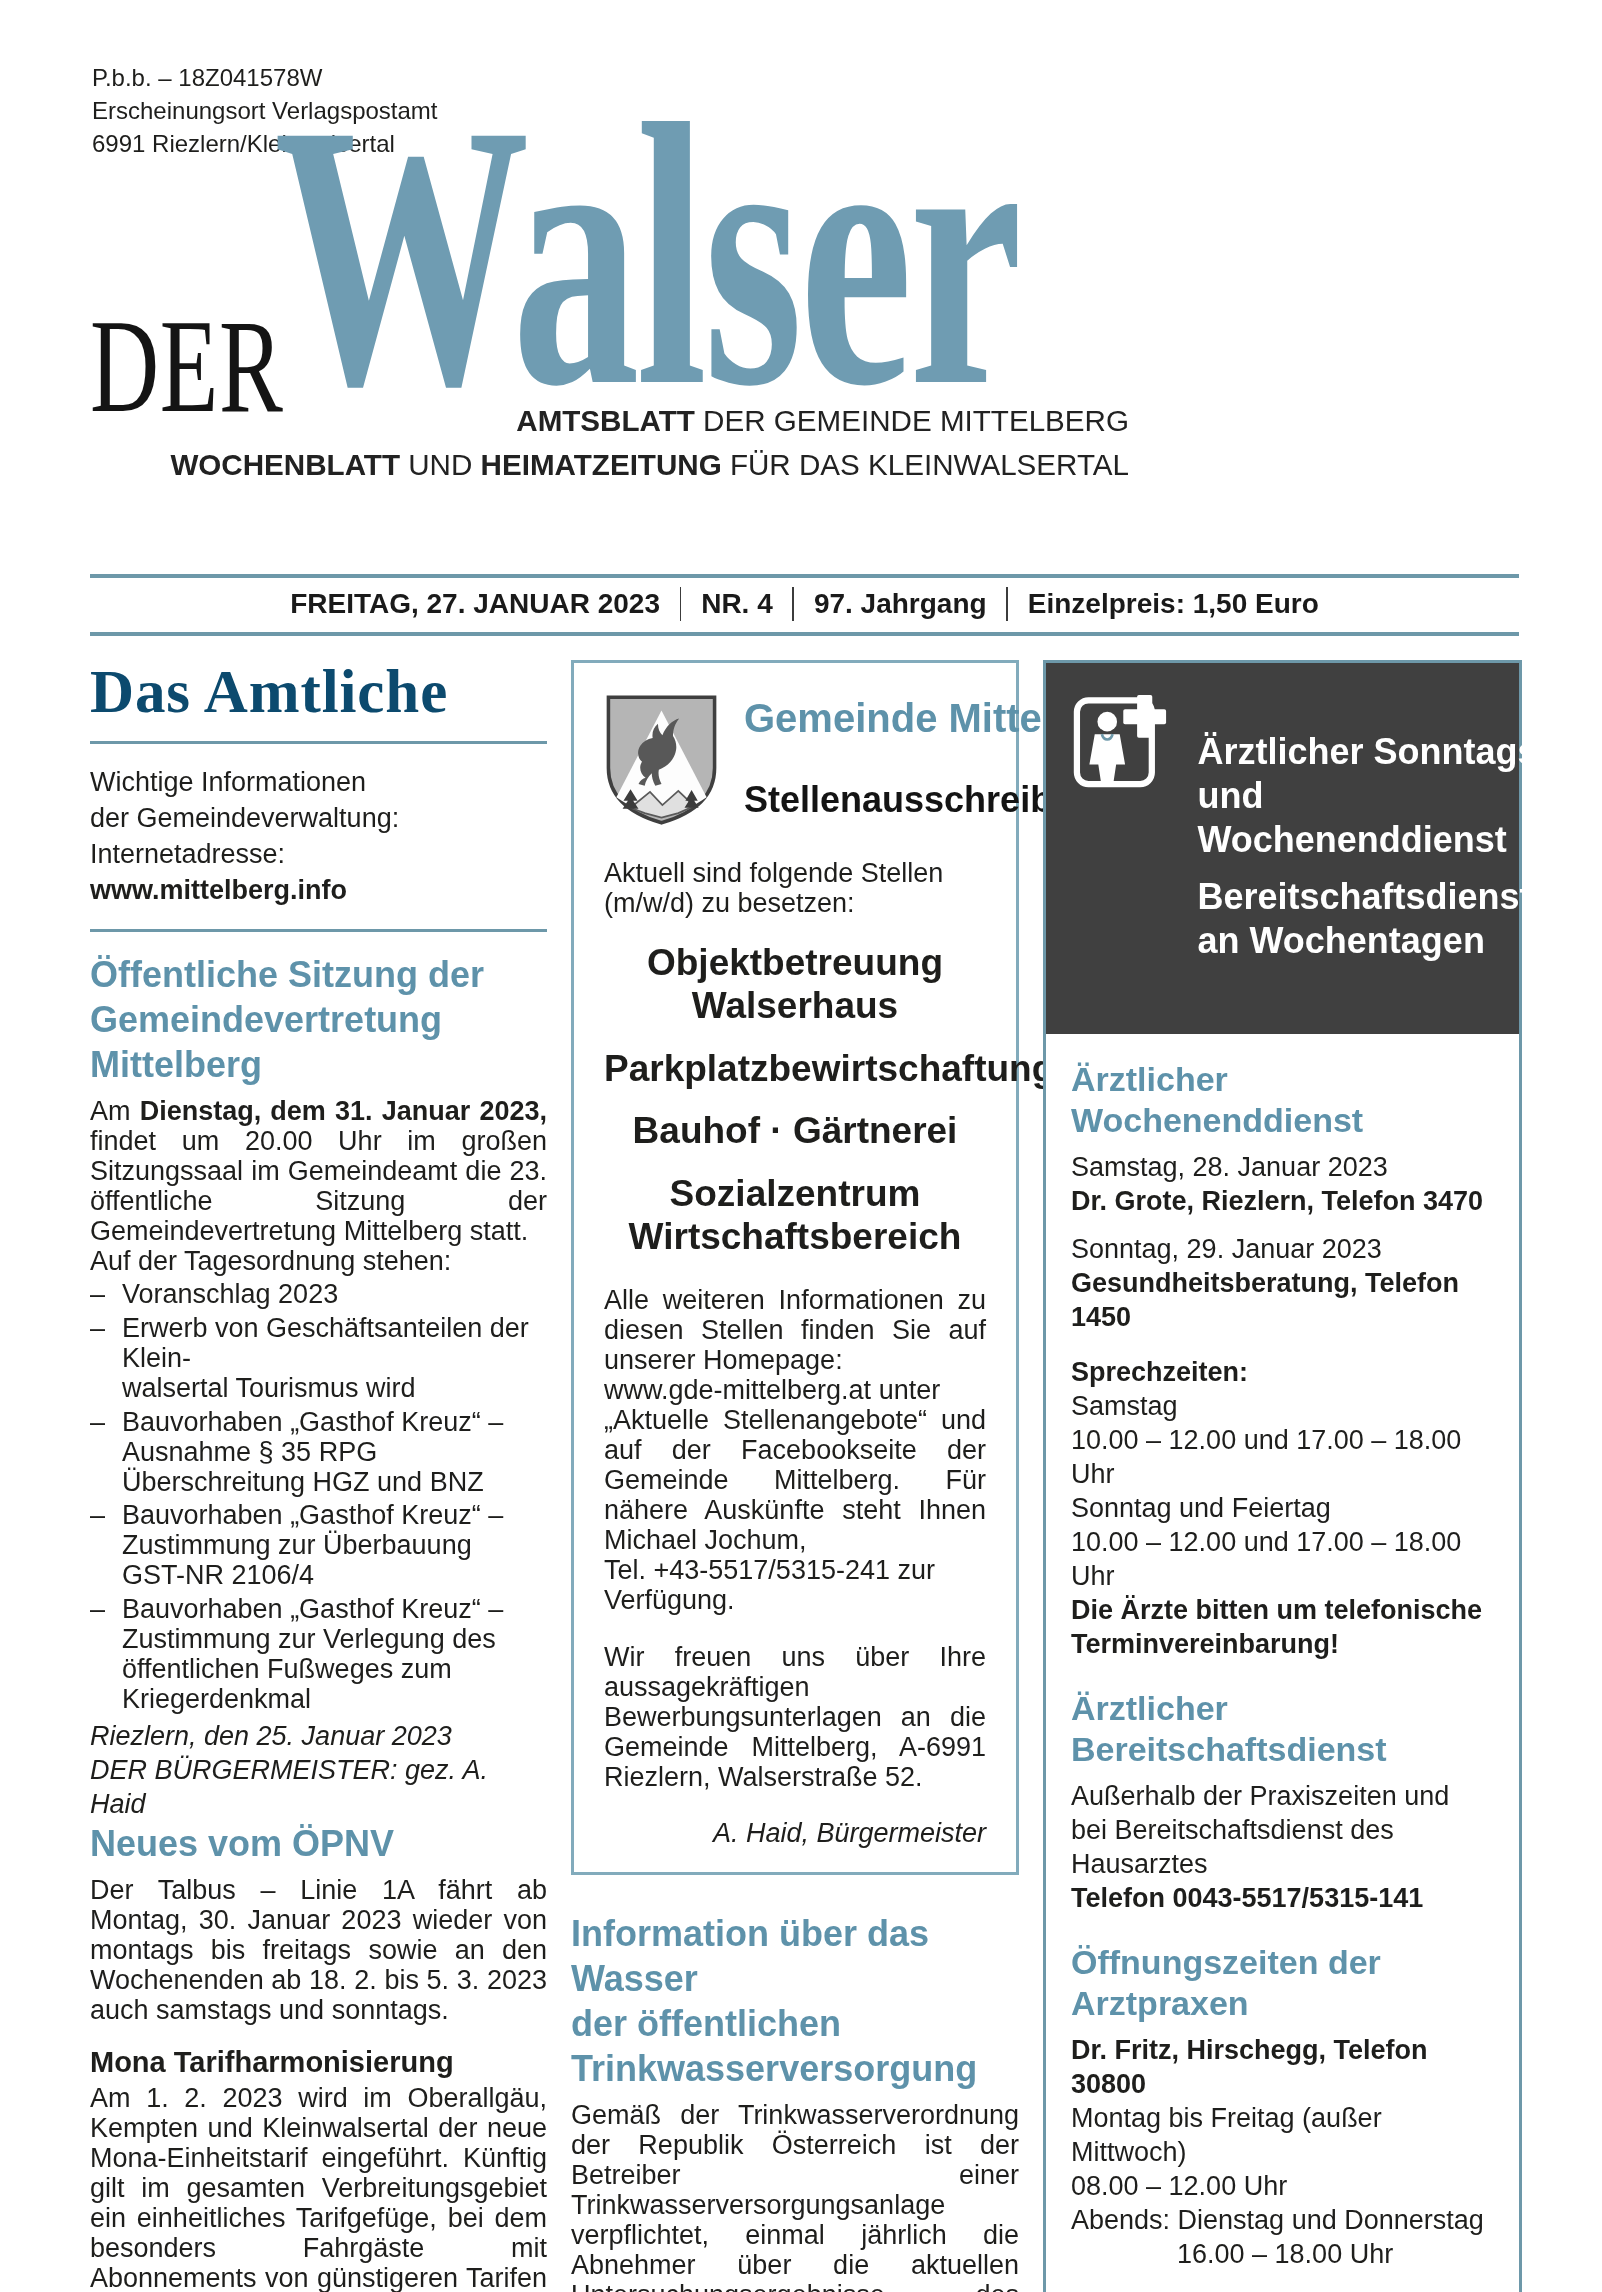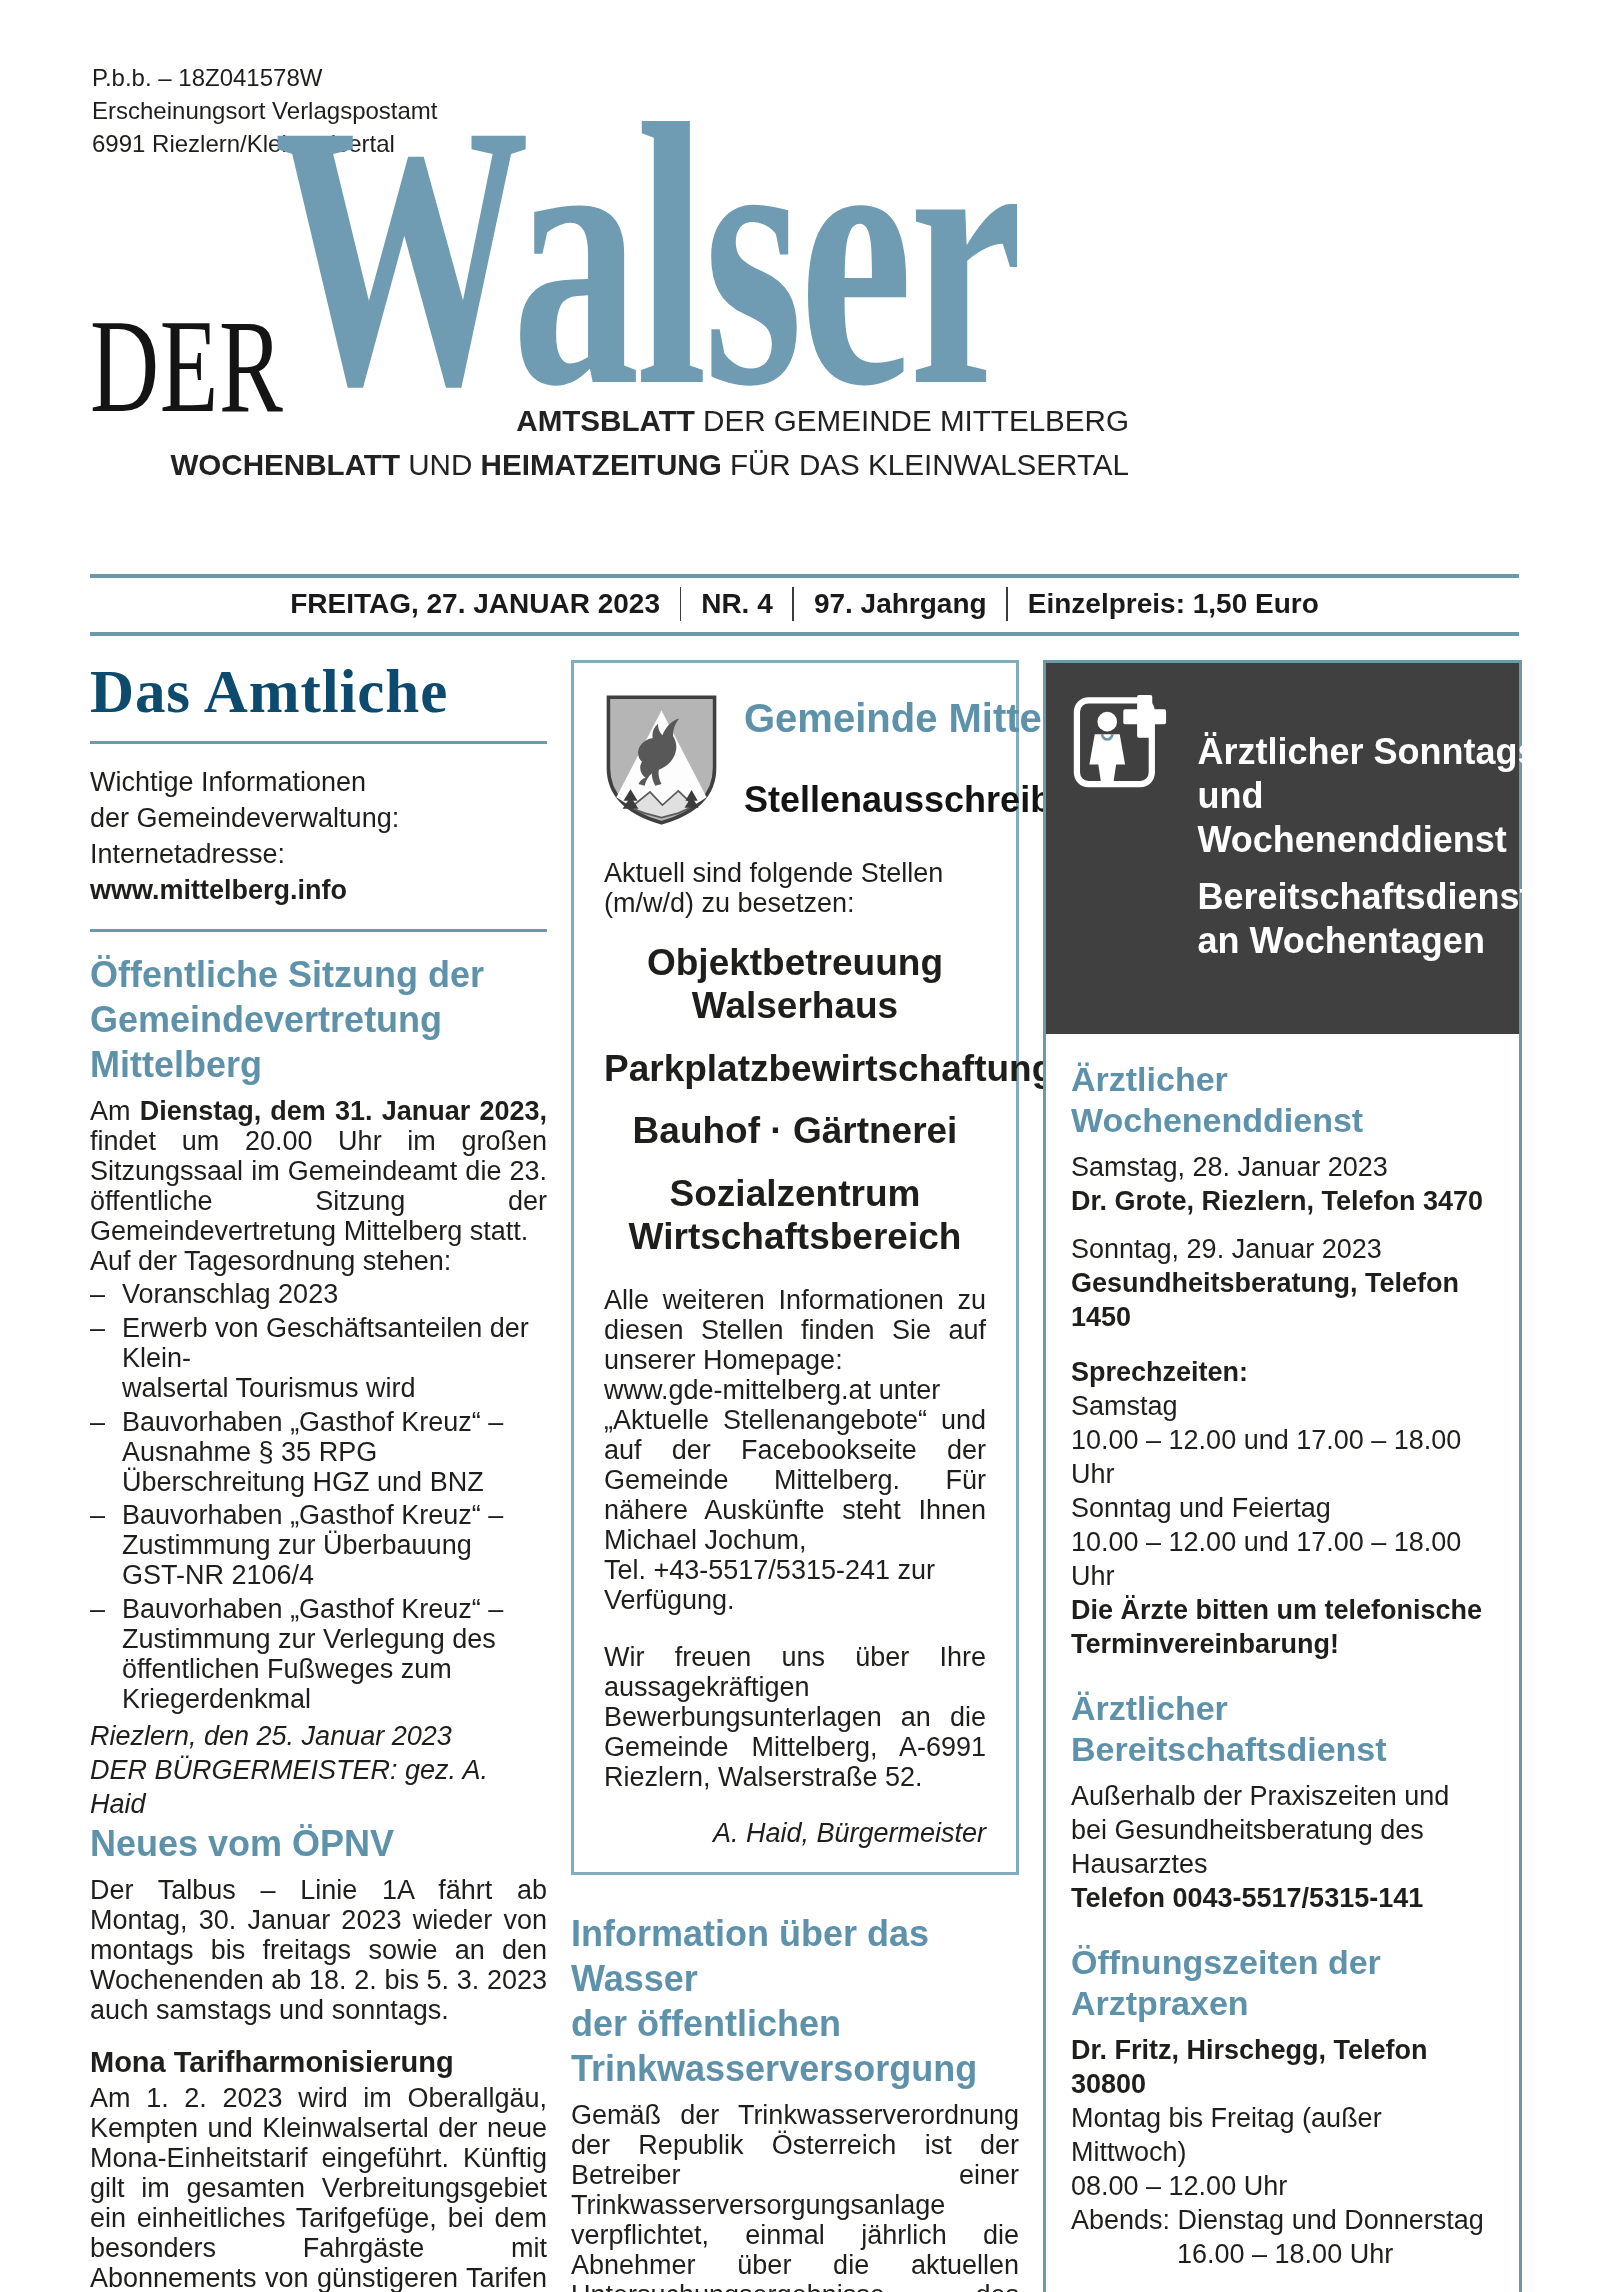--- a/index.html
+++ b/index.html
@@ -217,21 +217,21 @@
           </div>
           <div class="line b" style="margin-top:21.5px;">Sprechzeiten:</div>
           <div class="line">Samstag</div>
           <div class="line">10.00 – 12.00 und 17.00 – 18.00 Uhr</div>
           <div class="line">Sonntag und Feiertag</div>
           <div class="line">10.00 – 12.00 und 17.00 – 18.00 Uhr</div>
           <div class="line b">Die Ärzte bitten um telefonische Terminvereinbarung!</div>
 
           <h3 class="blue" style="margin-top:27px;">Ärztlicher Bereitschaftsdienst</h3>
           <div class="line">Außerhalb der Praxiszeiten und</div>
-          <div class="line">bei Gesundheitsberatung des Hausarztes</div>
+          <div class="line">bei Bereitschaftsdienst des Hausarztes</div>
           <div class="line b">Telefon 0043-5517/5315-141</div>
 
           <h3 class="blue" style="margin-top:27px;">Öffnungszeiten der Arztpraxen</h3>
           <div class="grp">
             <div class="line b">Dr. Fritz, Hirschegg, Telefon 30800</div>
             <div class="line">Montag bis Freitag (außer Mittwoch)</div>
             <div class="line">08.00 – 12.00 Uhr</div>
             <div class="line">Abends: Dienstag und Donnerstag</div>
             <div class="line indent">16.00 – 18.00 Uhr</div>
           </div>

